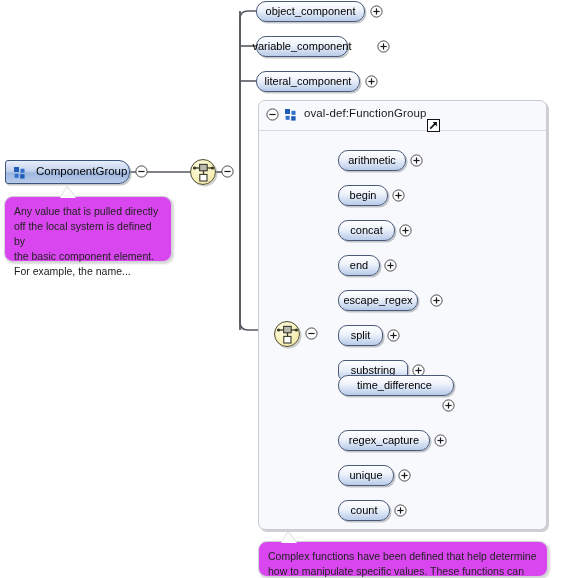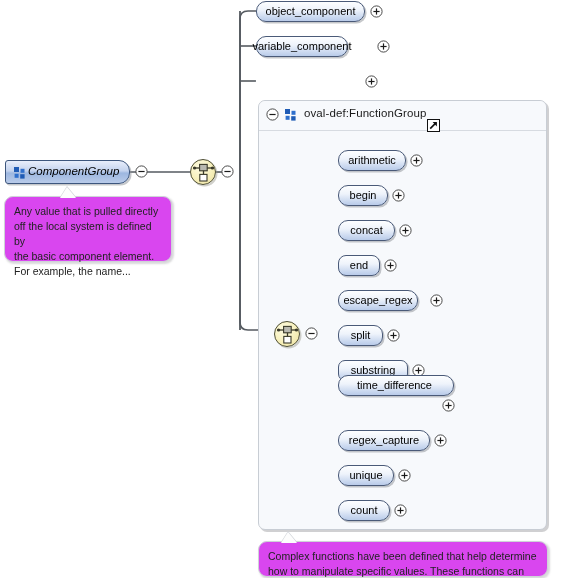--- a/index.html
+++ b/index.html
@@ -64,22 +64,22 @@
   .root-node{
     position:absolute;
     left:5px;top:160px;width:125px;height:24px;
     border:1px solid #3d567d;
     border-radius:3px 11px 11px 3px;
     background:linear-gradient(to bottom,#e8eefb 0%,#c4d3ee 45%,#9db7e0 55%,#b9cbe9 100%);
     box-shadow:1.5px 1.5px 0 0 rgba(140,143,150,.5);
     box-sizing:border-box;
   }
   .root-label{
-    position:absolute;left:22px;top:4px;
-    font-size:11.5px;color:#000;white-space:nowrap;font-style:italic;
+    position:absolute;left:30px;top:4px;
+    font-size:11.5px;color:#000;white-space:nowrap;
   }
   .root-sqicon{position:absolute;left:8px;top:6px;width:12px;height:12px;}
 
   
   .mgroup{
     position:absolute;width:26px;height:26px;border-radius:50%;
     background:radial-gradient(circle at 38% 32%,#fdfbe2 0%,#f7f0bb 55%,#ece0a0 100%);
     border:1.5px solid #4d4d33;
     box-shadow:1.5px 1.5px 0 0 rgba(150,150,140,.45);
     box-sizing:border-box;
@@ -242,20 +242,23 @@
 
   <div class="node" style="left:256px;top:36px;width:92px;">
     <span>variable_component</span>
   </div>
   <svg class="toggle" style="left:377px;top:40px;" viewBox="0 0 13 13" xmlns="http://www.w3.org/2000/svg">
     <circle cx="6.5" cy="6.5" r="5.6" fill="#ffffff" stroke="#4a4a4a" stroke-width="1"></circle>
     <line x1="3.4" y1="6.5" x2="9.6" y2="6.5" stroke="#1a1a1a" stroke-width="1.2"></line>
     <line x1="6.5" y1="3.4" x2="6.5" y2="9.6" stroke="#1a1a1a" stroke-width="1.2"></line>
   </svg>
 
+  <div class="node" style="left:256px;top:71px;width:104px;">
+    <span>literal_component</span>
+  </div>
   <svg class="toggle" style="left:365px;top:75px;" viewBox="0 0 13 13" xmlns="http://www.w3.org/2000/svg">
     <circle cx="6.5" cy="6.5" r="5.6" fill="#ffffff" stroke="#4a4a4a" stroke-width="1"></circle>
     <line x1="3.4" y1="6.5" x2="9.6" y2="6.5" stroke="#1a1a1a" stroke-width="1.2"></line>
     <line x1="6.5" y1="3.4" x2="6.5" y2="9.6" stroke="#1a1a1a" stroke-width="1.2"></line>
   </svg>
 
   <div class="node" style="left:338px;top:150px;width:68px;">
     <span>arithmetic</span>
   </div>
   <svg class="toggle" style="left:410px;top:154px;" viewBox="0 0 13 13" xmlns="http://www.w3.org/2000/svg">
@@ -275,21 +278,21 @@
 
   <div class="node" style="left:338px;top:220px;width:57px;">
     <span>concat</span>
   </div>
   <svg class="toggle" style="left:399px;top:224px;" viewBox="0 0 13 13" xmlns="http://www.w3.org/2000/svg">
     <circle cx="6.5" cy="6.5" r="5.6" fill="#fff" stroke="#4a4a4a" stroke-width="1"></circle>
     <line x1="3.4" y1="6.5" x2="9.6" y2="6.5" stroke="#1a1a1a" stroke-width="1.2"></line>
     <line x1="6.5" y1="3.4" x2="6.5" y2="9.6" stroke="#1a1a1a" stroke-width="1.2"></line>
   </svg>
 
-  <div class="node" style="left:338px;top:255px;width:42px;border-radius:8px;">
+  <div class="node" style="left:338px;top:255px;width:42px;">
     <span>end</span>
   </div>
   <svg class="toggle" style="left:384px;top:259px;" viewBox="0 0 13 13" xmlns="http://www.w3.org/2000/svg">
     <circle cx="6.5" cy="6.5" r="5.6" fill="#fff" stroke="#4a4a4a" stroke-width="1"></circle>
     <line x1="3.4" y1="6.5" x2="9.6" y2="6.5" stroke="#1a1a1a" stroke-width="1.2"></line>
     <line x1="6.5" y1="3.4" x2="6.5" y2="9.6" stroke="#1a1a1a" stroke-width="1.2"></line>
   </svg>
 
   <div class="node" style="left:338px;top:290px;width:80px;">
     <span>escape_regex</span>

